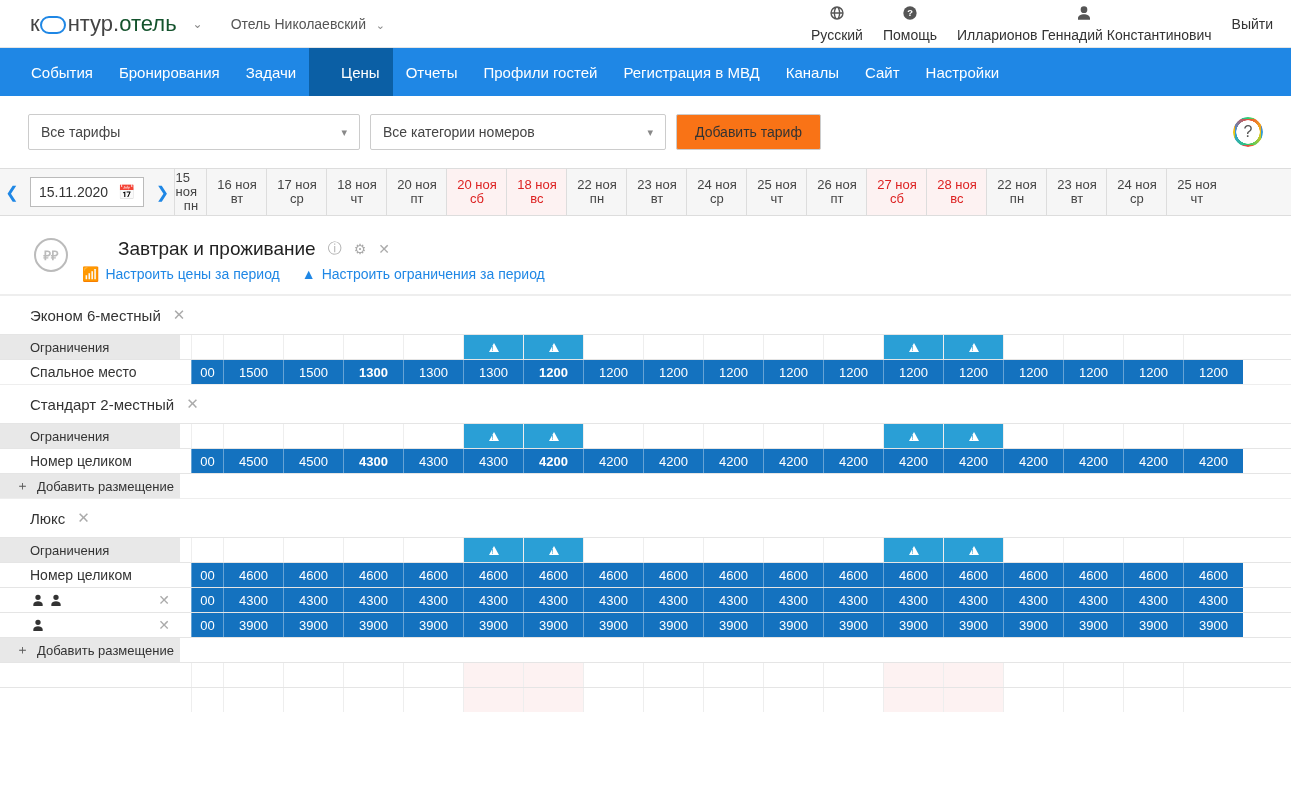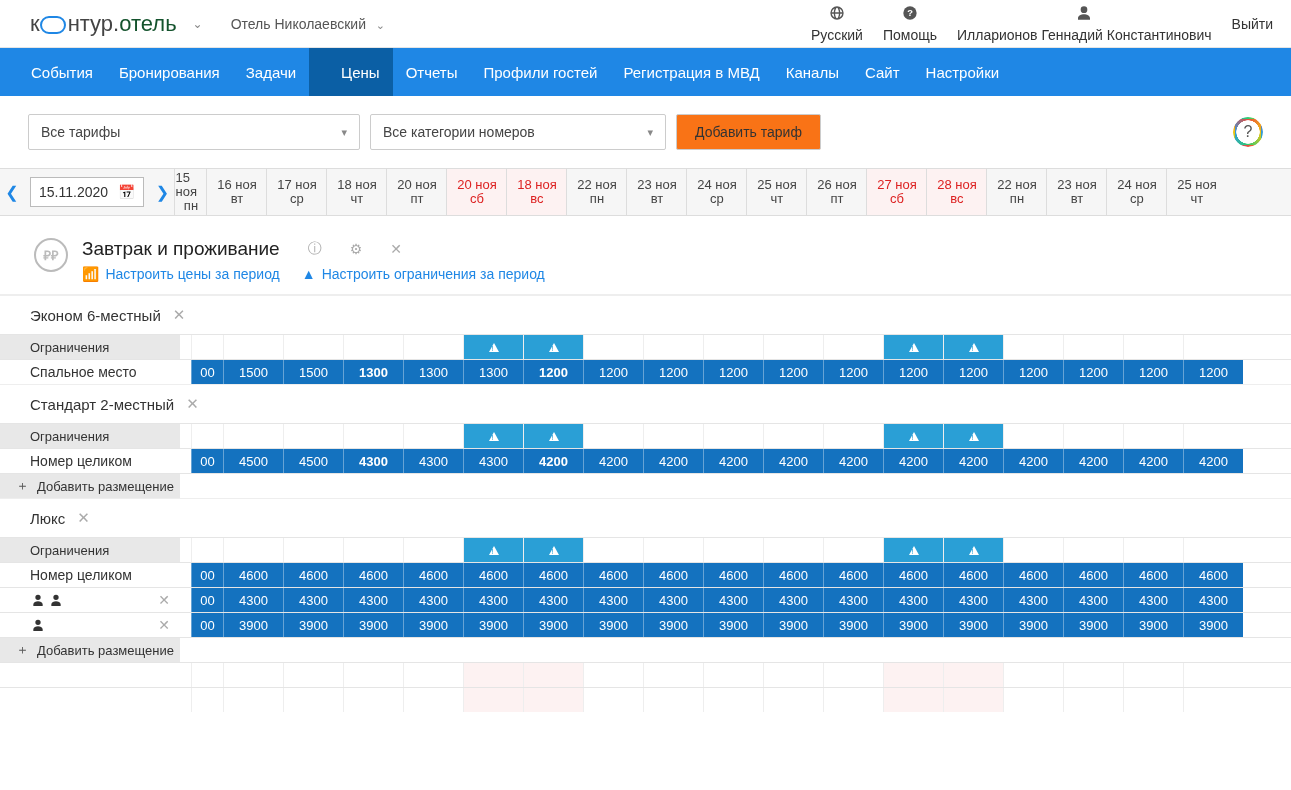--- a/index.html
+++ b/index.html
@@ -43,21 +43,21 @@
   .day-cells { display: flex; flex: 1; }
   .day-head { width: 60px; border-left: 1px solid #ddd; display: flex; flex-direction: column; align-items: center; justify-content: center; font-size: 13px; color: #444; background: #f6f6f6; }
   .day-head.first { width: 32px; }
   .day-head.weekend { color: #d22; background: #fdf2f2; }
   .day-head .d1 { line-height: 1.1; }
   .day-head .d2 { line-height: 1.1; color: inherit; }
 
   
   .tariff-block { padding: 22px 34px 12px 34px; display: flex; align-items: flex-start; gap: 14px; border-bottom: 1px solid #eee; }
   .tariff-icon { width: 34px; height: 34px; border: 2px solid #bbb; border-radius: 50%; display: flex; align-items: center; justify-content: center; color: #bbb; font-size: 13px; font-weight: bold; }
-  .tariff-title-row { display: flex; align-items: center; gap: 28px; }
+  .tariff-title-row { display: flex; align-items: center; gap: 12px; margin-left: 36px; }
   .tariff-title { font-size: 19px; color: #222; }
   .tariff-ico { color: #aaa; cursor: pointer; font-size: 14px; }
   .tariff-links { margin-top: 6px; display: flex; gap: 22px; }
   .tlink { color: #1f87e5; font-size: 14px; cursor: pointer; display: flex; align-items: center; gap: 6px; }
 
   
   .grid-wrap { }
 
   .cat-header { padding: 10px 6px 10px 30px; font-size: 15px; color: #333; border-top: 1px solid #eee; display: flex; align-items: center; gap: 8px; }
   .cat-header .x { color: #aaa; cursor: pointer; margin-left: 4px; }

